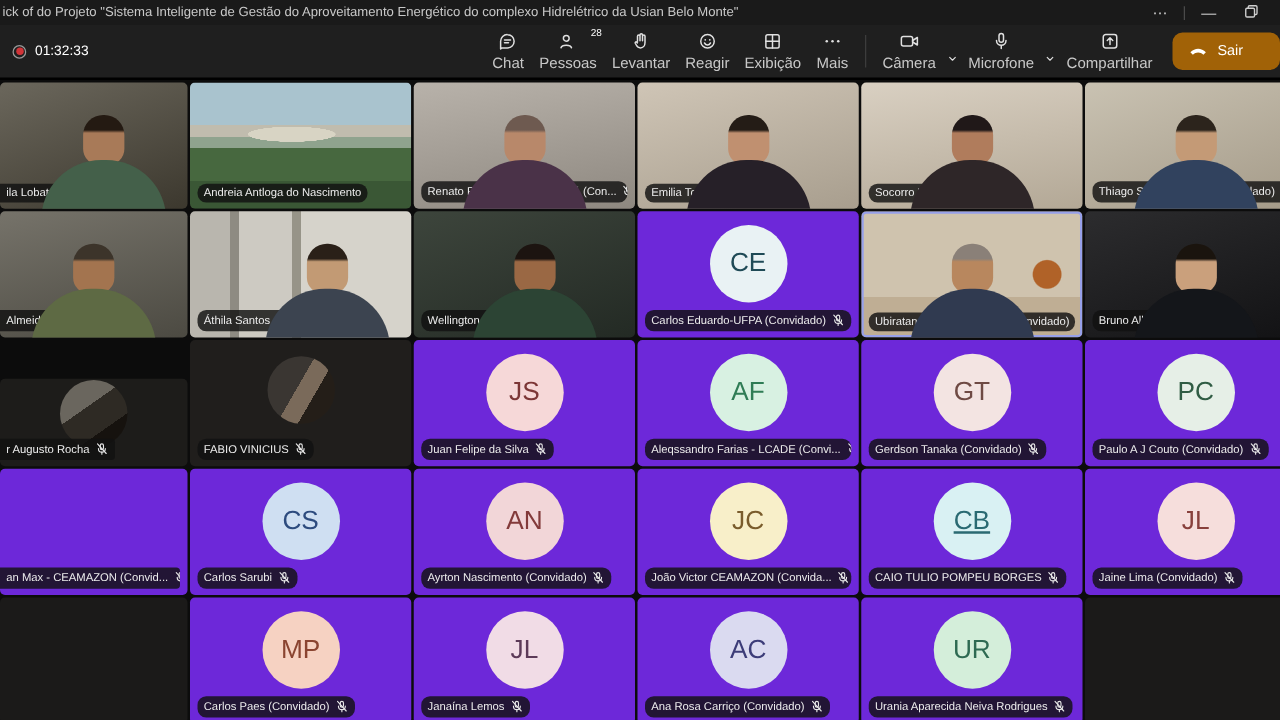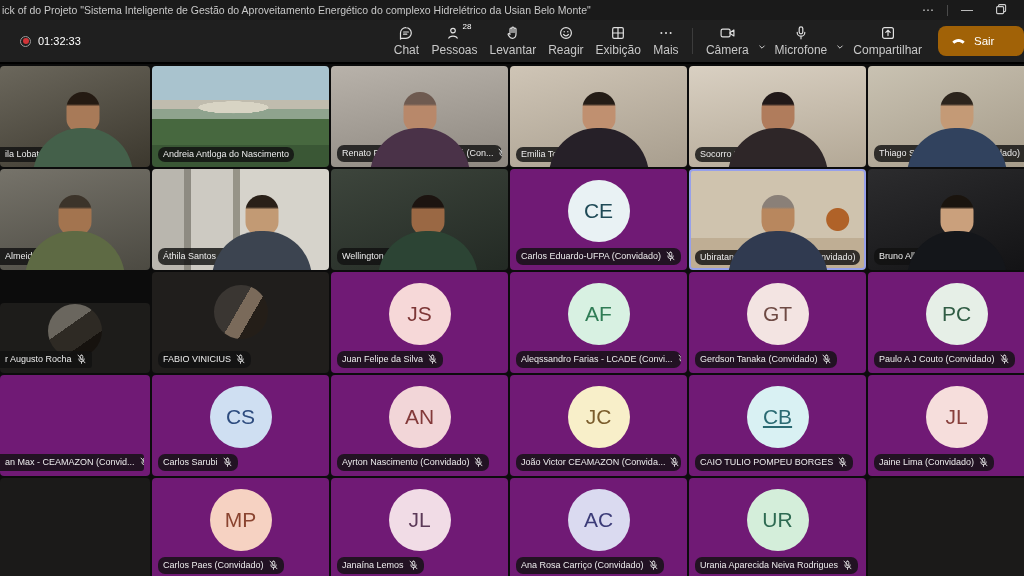--- a/index.html
+++ b/index.html
@@ -8,36 +8,36 @@
 
   
   .titlebar { height:20px; background:#1a1a1a; display:flex; align-items:center; }
   .title { color:#c8c8c8; font-size:10.5px; padding-left:2px; white-space:nowrap; overflow:hidden; flex:1; }
   .win-controls { display:flex; align-items:center; height:20px; margin-right:6px; }
   .win-btn { width:34px; height:20px; display:flex; align-items:center; justify-content:center; color:#cfcfcf; font-size:12px; }
   .win-div { width:1px; height:11px; background:#4a4a4a; margin:0 2px; }
 
   
   .toolbar { height:44px; background:#1f1f1f; display:flex; align-items:center; border-bottom:2px solid #000; }
-  .recording { display:flex; align-items:center; gap:7px; padding-left:20px; }
+  .recording { display:flex; align-items:center; gap:7px; padding-left:10px; }
   .rec-dot { width:11px; height:11px; border-radius:50%; border:1.5px solid #9a9a9a; display:flex; align-items:center; justify-content:center; }
   .rec-dot i { width:6px; height:6px; border-radius:50%; display:block; }
   .timer { color:#ffffff; font-size:11px; }
   .tspacer { flex:1; }
   .tbtn { position:relative; display:flex; flex-direction:column; align-items:center; justify-content:center; gap:2px; padding:0 6px; height:44px; min-width:38px; cursor:pointer; }
   .tbtn .tlabel { color:#c8c8c8; font-size:12px; white-space:nowrap; }
   .ic svg { display:block; }
-  .badge { position:absolute; top:3px; right:12px; color:#fff; font-size:8px; font-weight:normal; }
+  .badge { position:absolute; top:3px; right:2px; color:#fff; font-size:8px; font-weight:normal; }
   .chev { display:flex; align-items:flex-start; padding-top:12px; margin:0 1px; }
   .tdiv { width:1px; height:26px; background:#3c3c3c; margin:0 7px; }
   .leave-btn { height:30px; min-width:86px; border-radius:4px; display:flex; align-items:center; gap:7px; padding:0 12px; margin-left:10px; color:#fff; font-size:11.5px; cursor:pointer; flex:none; }
 
   
   .grid { position:absolute; top:66px; left:0; display:grid; grid-template-columns:150px repeat(5,177px); grid-auto-rows:101px; gap:2px; width:1045px; }
-  .tile { position:relative; background:#701a75; border-radius:4px; overflow:hidden; cursor:pointer; }
+  .tile { position:relative; background:#6d28d9; border-radius:4px; overflow:hidden; cursor:pointer; }
   .label { position:absolute; left:6px; bottom:5px; background:rgba(17,17,17,0.82); color:#ececec; font-size:9px; line-height:1; padding:3px 5px; border-radius:7px; display:flex; align-items:center; gap:4px; max-width:calc(100% - 12px); white-space:nowrap; overflow:hidden; }
   .label.cutleft { left:0; border-radius:0 3px 3px 0; max-width:calc(100% - 6px); }
   .avatar { position:absolute; left:50%; top:42%; transform:translate(-50%,-50%); width:62px; height:62px; border-radius:50%; display:flex; align-items:center; justify-content:center; font-size:21px; }
 
   
   .person::before { content:""; position:absolute; left:var(--px,50%); top:var(--py,26%); transform:translateX(-50%); width:33px; height:40px; border-radius:16px 16px 13px 13px; background:linear-gradient(180deg, var(--hair,#2e241c) 0 30%, var(--skin,#b08060) 36%); }
   .person::after { content:""; position:absolute; left:var(--px,50%); top:calc(var(--py,26%) + 36px); transform:translateX(-50%); width:100px; height:70px; border-radius:48px 48px 0 0; background:var(--shirt,#333); }
   .photo::before { content:""; position:absolute; left:50%; top:40%; transform:translate(-50%,-50%); width:54px; height:54px; border-radius:50%; background:var(--photo,#444); }
 
   

